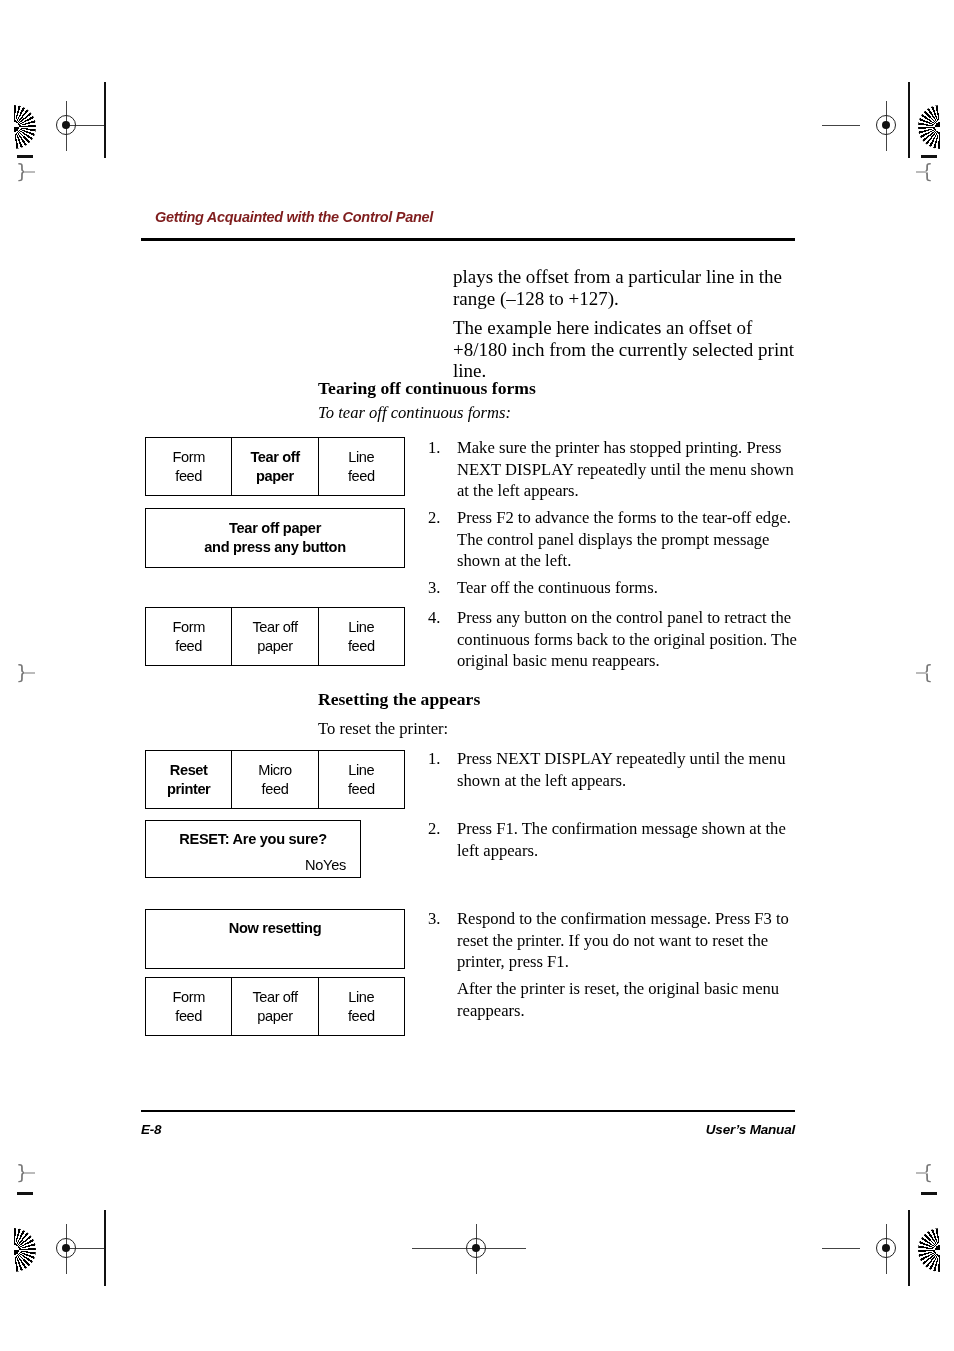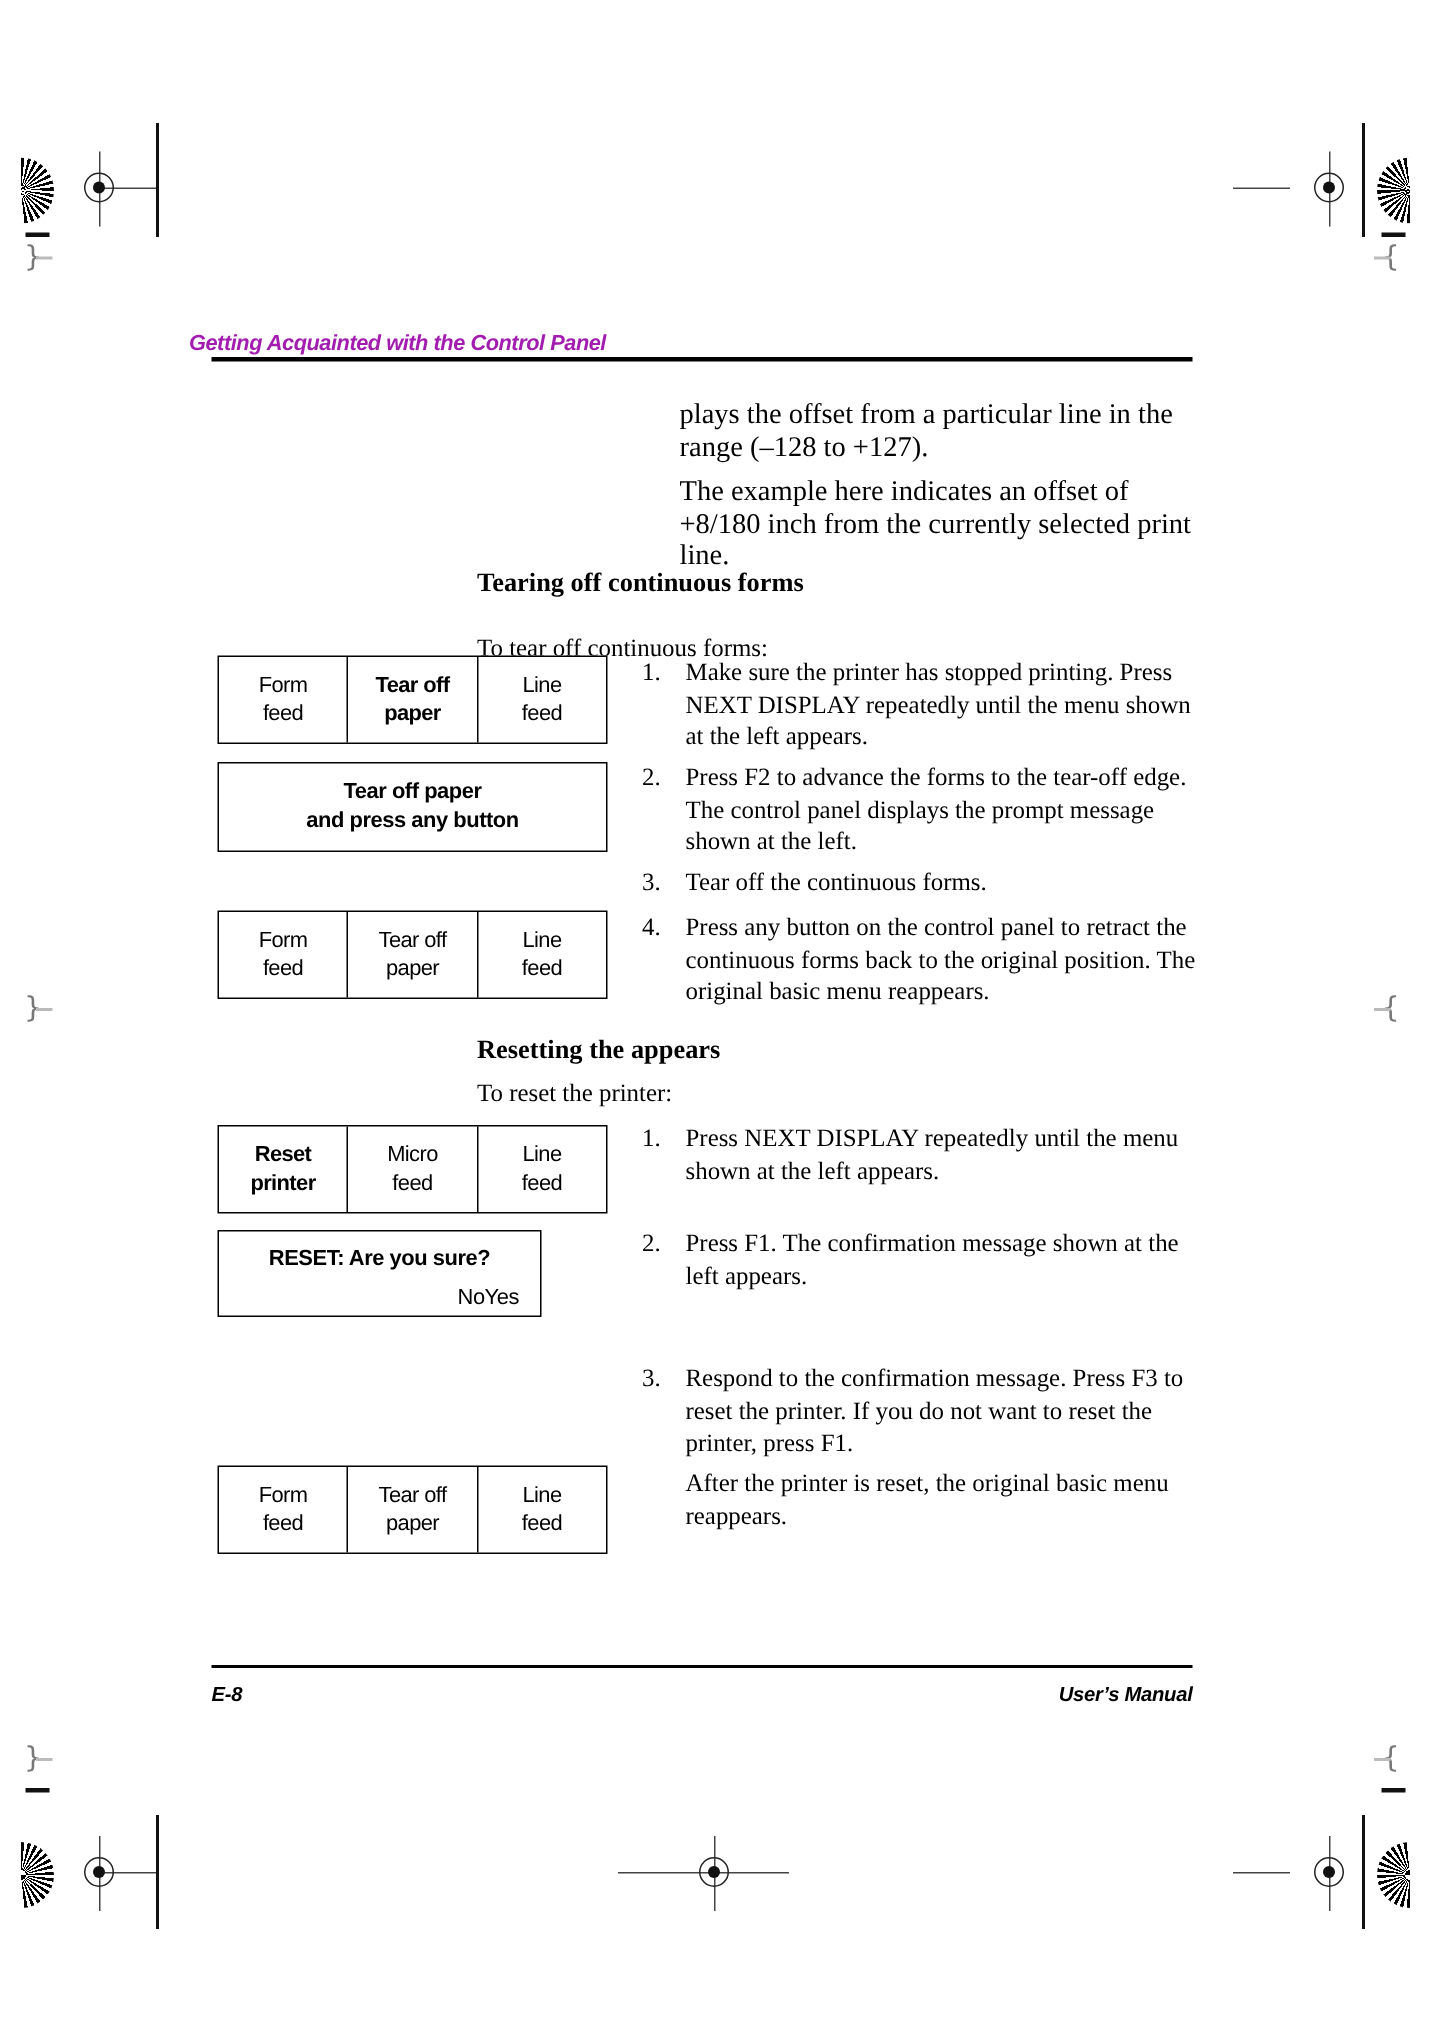--- a/index.html
+++ b/index.html
@@ -109,30 +109,29 @@
 
   
   .page {
     position: absolute;
     left: 0; top: 0;
     width: 954px; height: 1351px;
   }
 
   .running-head {
     position: absolute;
-    left: 126px;
+    left: 155px;
     top: 209px;
     width: 660px;
     font-family: "Liberation Sans", "DejaVu Sans", sans-serif;
     font-weight: bold;
     font-style: italic;
     font-size: 14.5px;
     letter-spacing: -0.3px;
-    color: #a21caf;
-    margin-top: 12px;
+    color: #7f1d1d;
   }
   .head-rule {
     position: absolute;
     left: 141px;
     top: 238px;
     width: 654px;
     height: 3.2px;
     background: #000;
   }
 
@@ -362,21 +361,21 @@
   <div class="textcol" style="top:266px;">
     <p class="para">plays the offset from a particular line in the range (–128 to +127).</p>
   </div>
   <div class="textcol" style="top:317px;">
     <p class="para">The example here indicates an offset of +8/180 inch from the currently selected print line.</p>
   </div>
 
   <div class="textcol" style="left:318px; width:480px; top:377px;">
     <div class="h2">Tearing off continuous forms</div>
   </div>
-  <div class="textcol" style="left:318px; width:480px; top:421px;">
+  <div class="textcol" style="left:318px; width:480px; top:402px;font-style:italic;">
     <div class="lead">To tear off continuous forms:</div>
   </div>
 
   <div class="menubox" style="left:145px; top:437px; width:260px; height:59px;">
     <div class="cell">
       <span class="l1">Form</span>
       <span class="l2">feed</span>
     </div>
     <div class="cell bold">
       <span class="l1">Tear off</span>
@@ -448,20 +447,23 @@
   </div>
 
   <div class="confirmbox" style="left:145px; top:820px; width:216px; height:58px;">
     <div class="title">RESET: Are you sure?</div>
     <div class="opts">
       <span>No</span>
       <span>Yes</span>
     </div>
   </div>
 
+  <div class="msgbox toptext" style="left:145px; top:909px; width:260px; height:60px;">
+    <span>Now resetting</span>
+  </div>
 
   <div class="menubox" style="left:145px; top:977px; width:260px; height:59px;">
     <div class="cell">
       <span class="l1">Form</span>
       <span class="l2">feed</span>
     </div>
     <div class="cell">
       <span class="l1">Tear off</span>
       <span class="l2">paper</span>
     </div>

